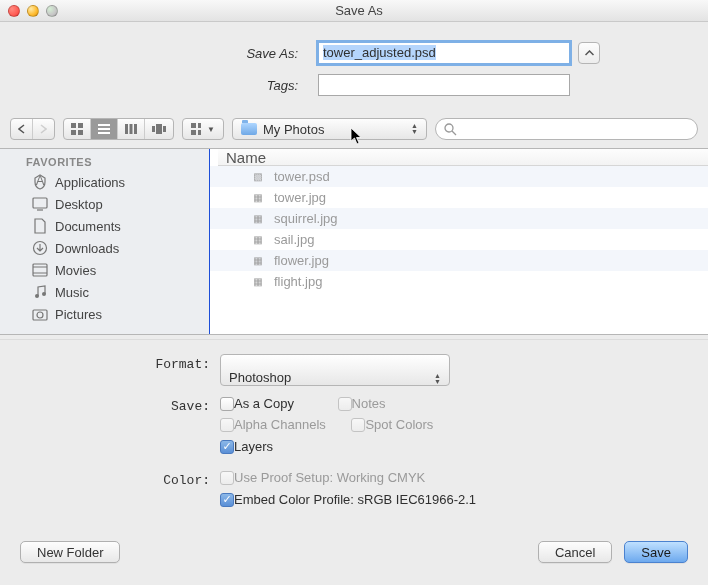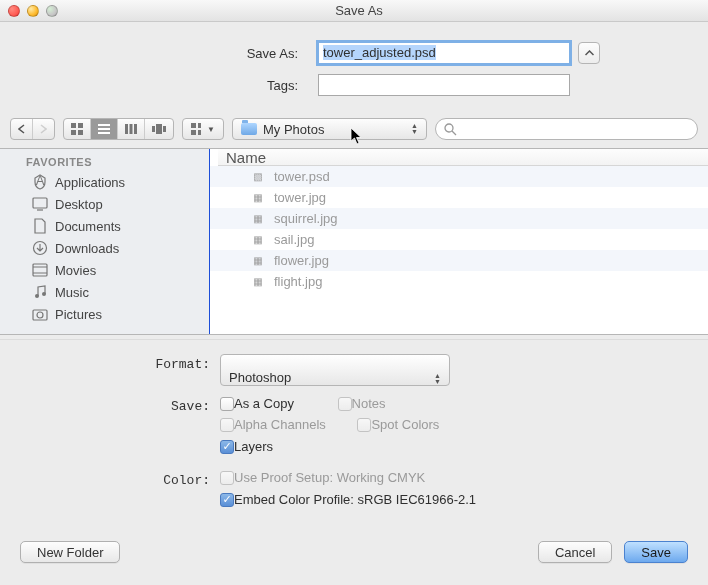--- a/index.html
+++ b/index.html
@@ -6,21 +6,21 @@
 body { background: #ececec; width: 708px; height: 585px; position: relative; color: #2f2f2f; }
 .titlebar { height: 22px; background: linear-gradient(#f8f8f8,#e3e3e3); border-bottom: 1px solid #c9c9c9; display: flex; align-items: center; padding: 0 8px; position: relative;}
 .traffic { display: flex; gap: 7px; }
 .tl { width: 12px; height: 12px; border-radius: 50%; border: 0.5px solid rgba(0,0,0,.2); }
 .red { background: radial-gradient(circle at 30% 30%, #ff8a80, #ff5f57 60%, #e33); }
 .yellow { background: radial-gradient(circle at 30% 30%, #ffe9a5, #febb2e 60%, #d98f0a); }
 .green { background: radial-gradient(circle at 30% 30%, #d4eed4, #c7c7c7 60%, #a8a8a8); }
 .title { position: absolute; left: 10px; right: 0; text-align: center; font-size: 13px; color: #444; }
 .fields { padding: 20px 30px 8px; }
 .field-row { display: flex; align-items: center; margin-bottom: 10px; justify-content: center;}
-.field-label { width: 190px; text-align: right; margin-right: 20px; color: #333; }
+.field-label { width: 190px; text-align: right; margin-right: 20px; color: #333; font-style: italic; }
 .text-input { width: 252px; height: 22px; border: 1px solid #a8a8a8; padding: 2px 4px; background: #fff; font-size: 13px; }
 .focused { outline: 3px solid #7eb0e6; outline-offset: -1px; }
 .sel { background: #b5d5fc; }
 .expand-btn { width: 22px; height: 22px; margin-left: 8px; border: 1px solid #b5b5b5; border-radius: 4px; background: linear-gradient(#fdfdfd,#ededed); display:flex; align-items:center; justify-content:center; font-size:10px; color:#555;}
 .toolbar { display: flex; align-items: center; padding: 4px 10px 8px; gap: 8px; border-bottom: 1px solid #b6b6b6; }
 .seg { display: inline-flex; border: 1px solid #b5b5b5; border-radius: 4px; overflow: hidden; background: linear-gradient(#fdfdfd,#e7e7e7); height: 22px; }
 .seg button { border: none; background: transparent; padding: 0 7px; border-right: 1px solid #ccc; display:flex; align-items:center; justify-content:center; color:#555; height:100%;}
 .seg button:last-child { border-right: none; }
 .seg button.active { background: #9a9a9a; color:#fff; }
 .pop { height: 22px; border: 1px solid #b5b5b5; border-radius: 4px; background: linear-gradient(#fdfdfd,#e7e7e7); display: inline-flex; align-items: center; padding: 0 8px; gap: 6px; font-size: 13px; position:relative; color:#333;}
@@ -269,21 +269,21 @@
         <span class="chk-row">
             <span class="chk"></span>
             <span>As a Copy</span>
           </span>
         <span class="chk-row dim">
             <span class="chk disabled"></span>
             <span>Notes</span>
           </span>
       </div>
       <div>
-        <span class="chk-row dim" style="margin-right:28px">
+        <span class="chk-row dim" style="margin-right:22px">
             <span class="chk disabled"></span>
             <span>Alpha Channels</span>
           </span>
         <span class="chk-row dim">
             <span class="chk disabled"></span>
             <span>Spot Colors</span>
           </span>
       </div>
       <div>
         <span class="chk-row">

